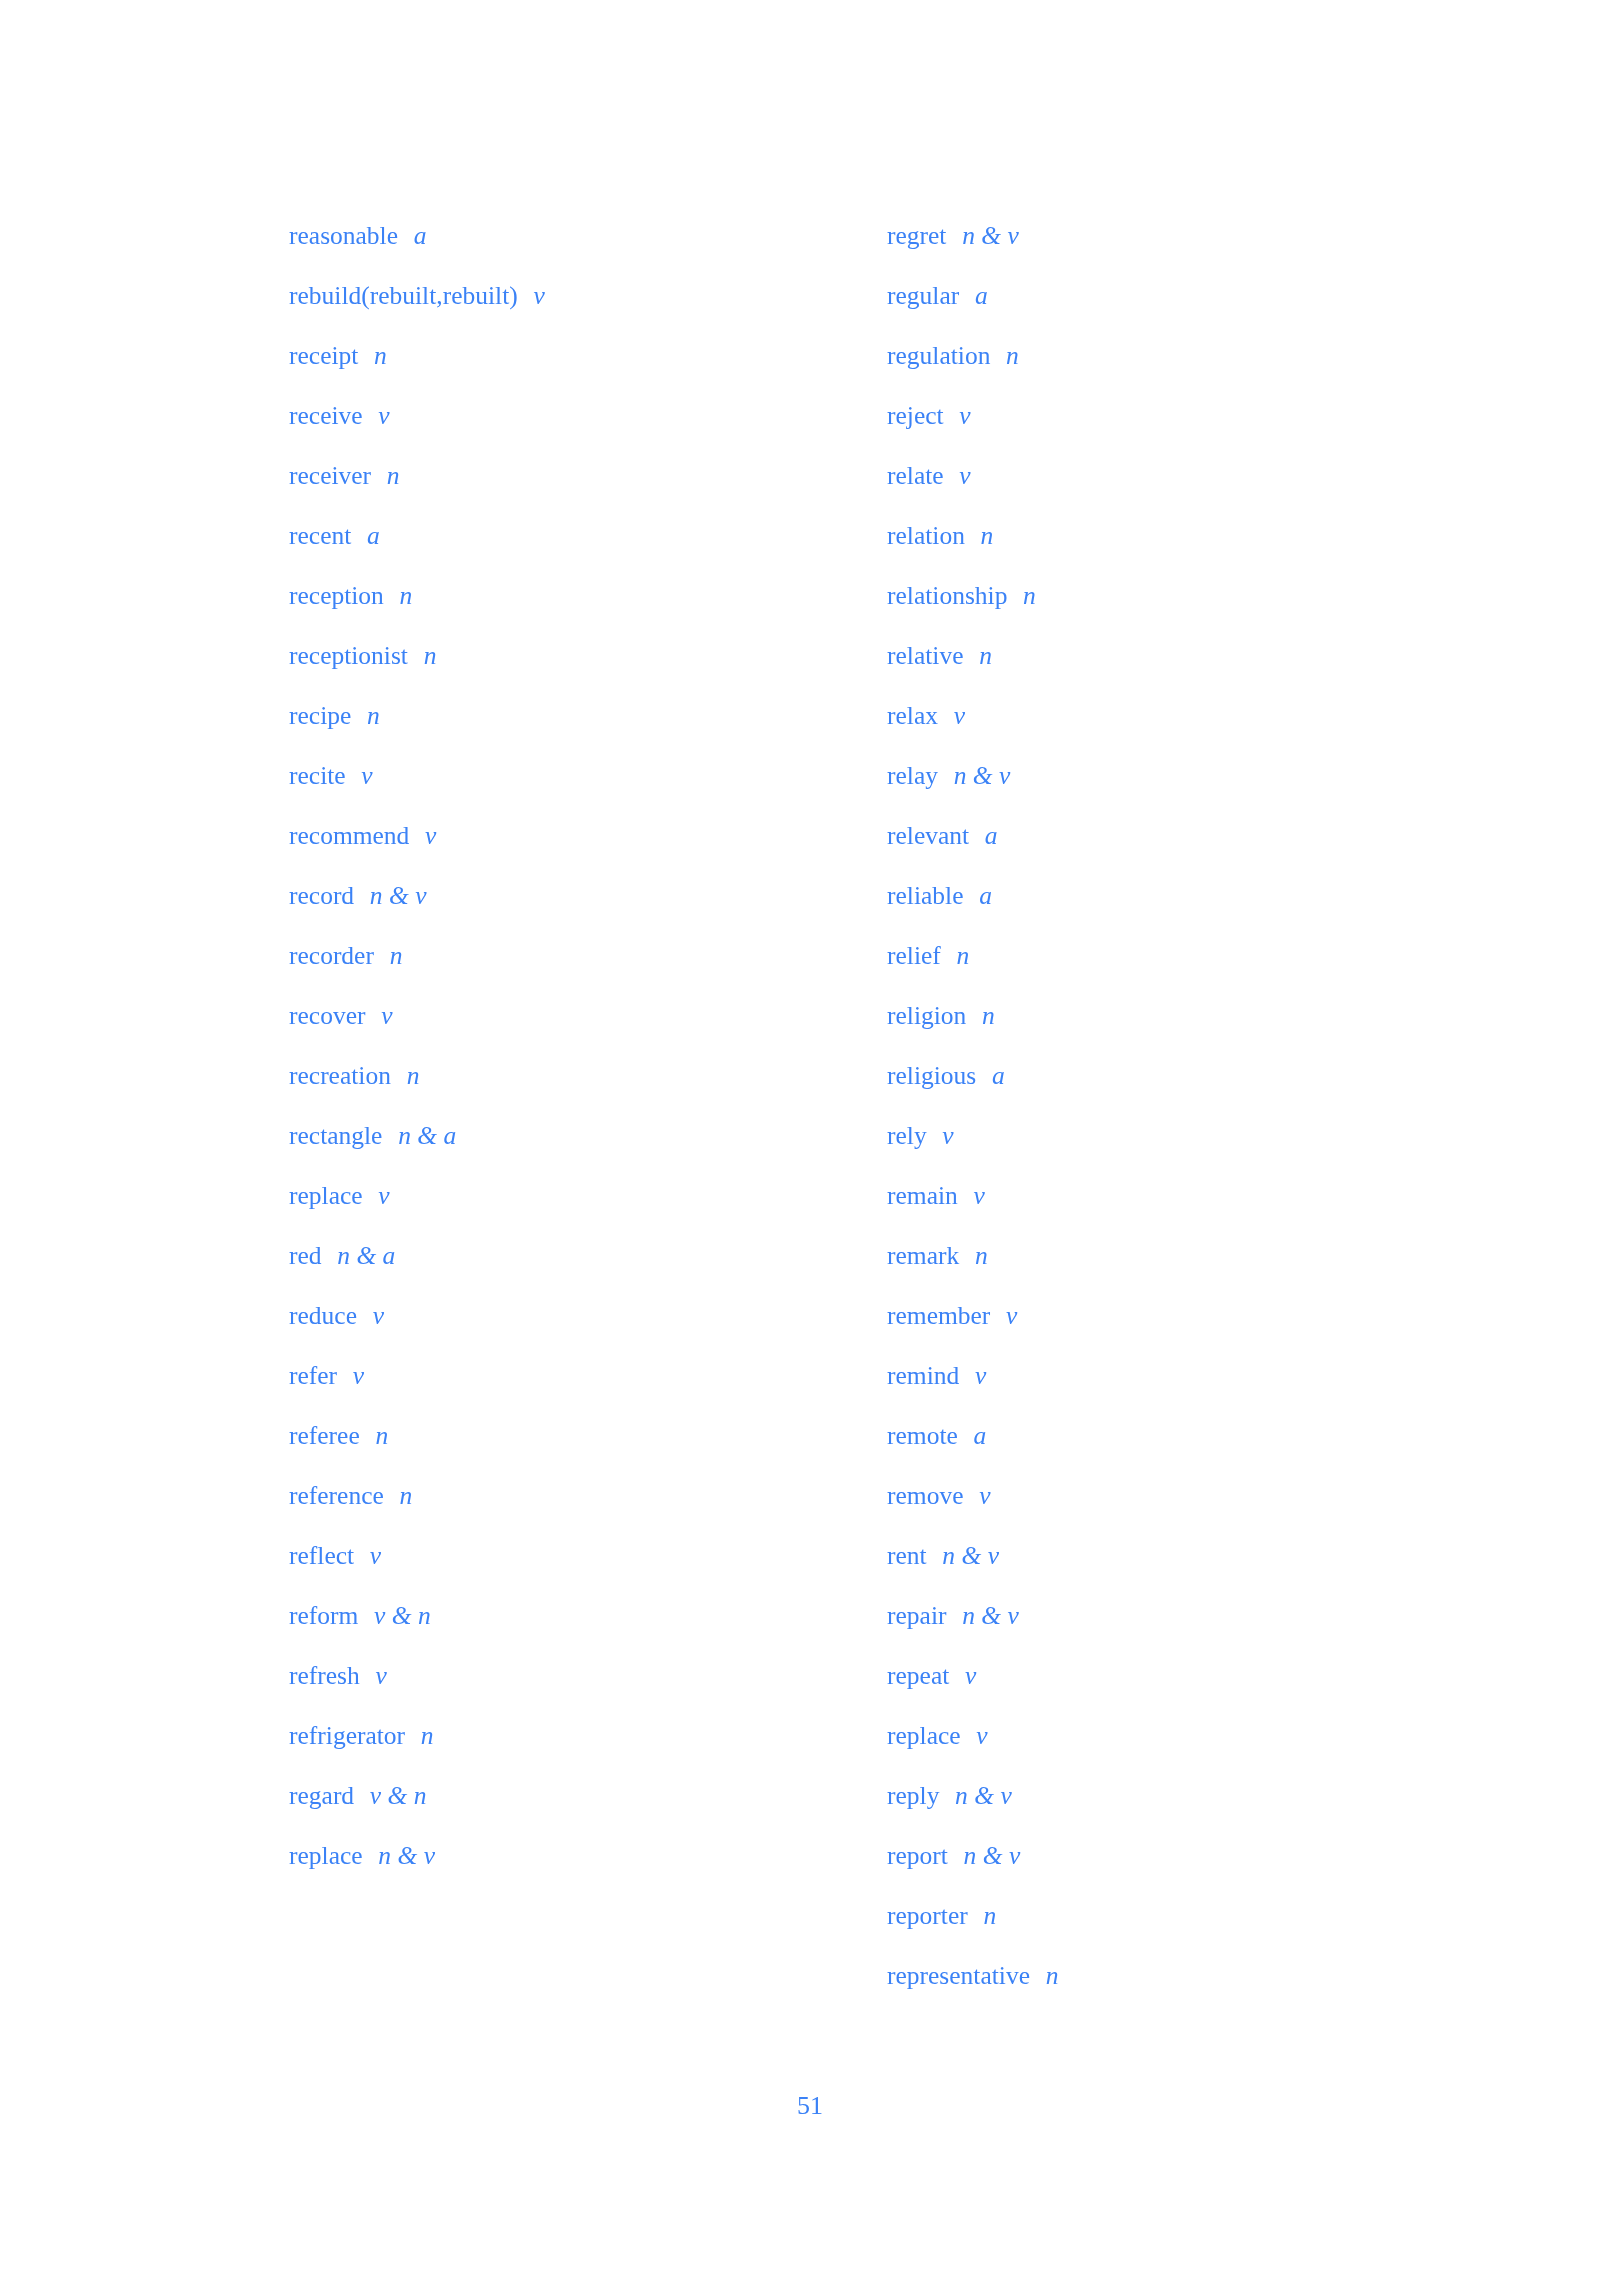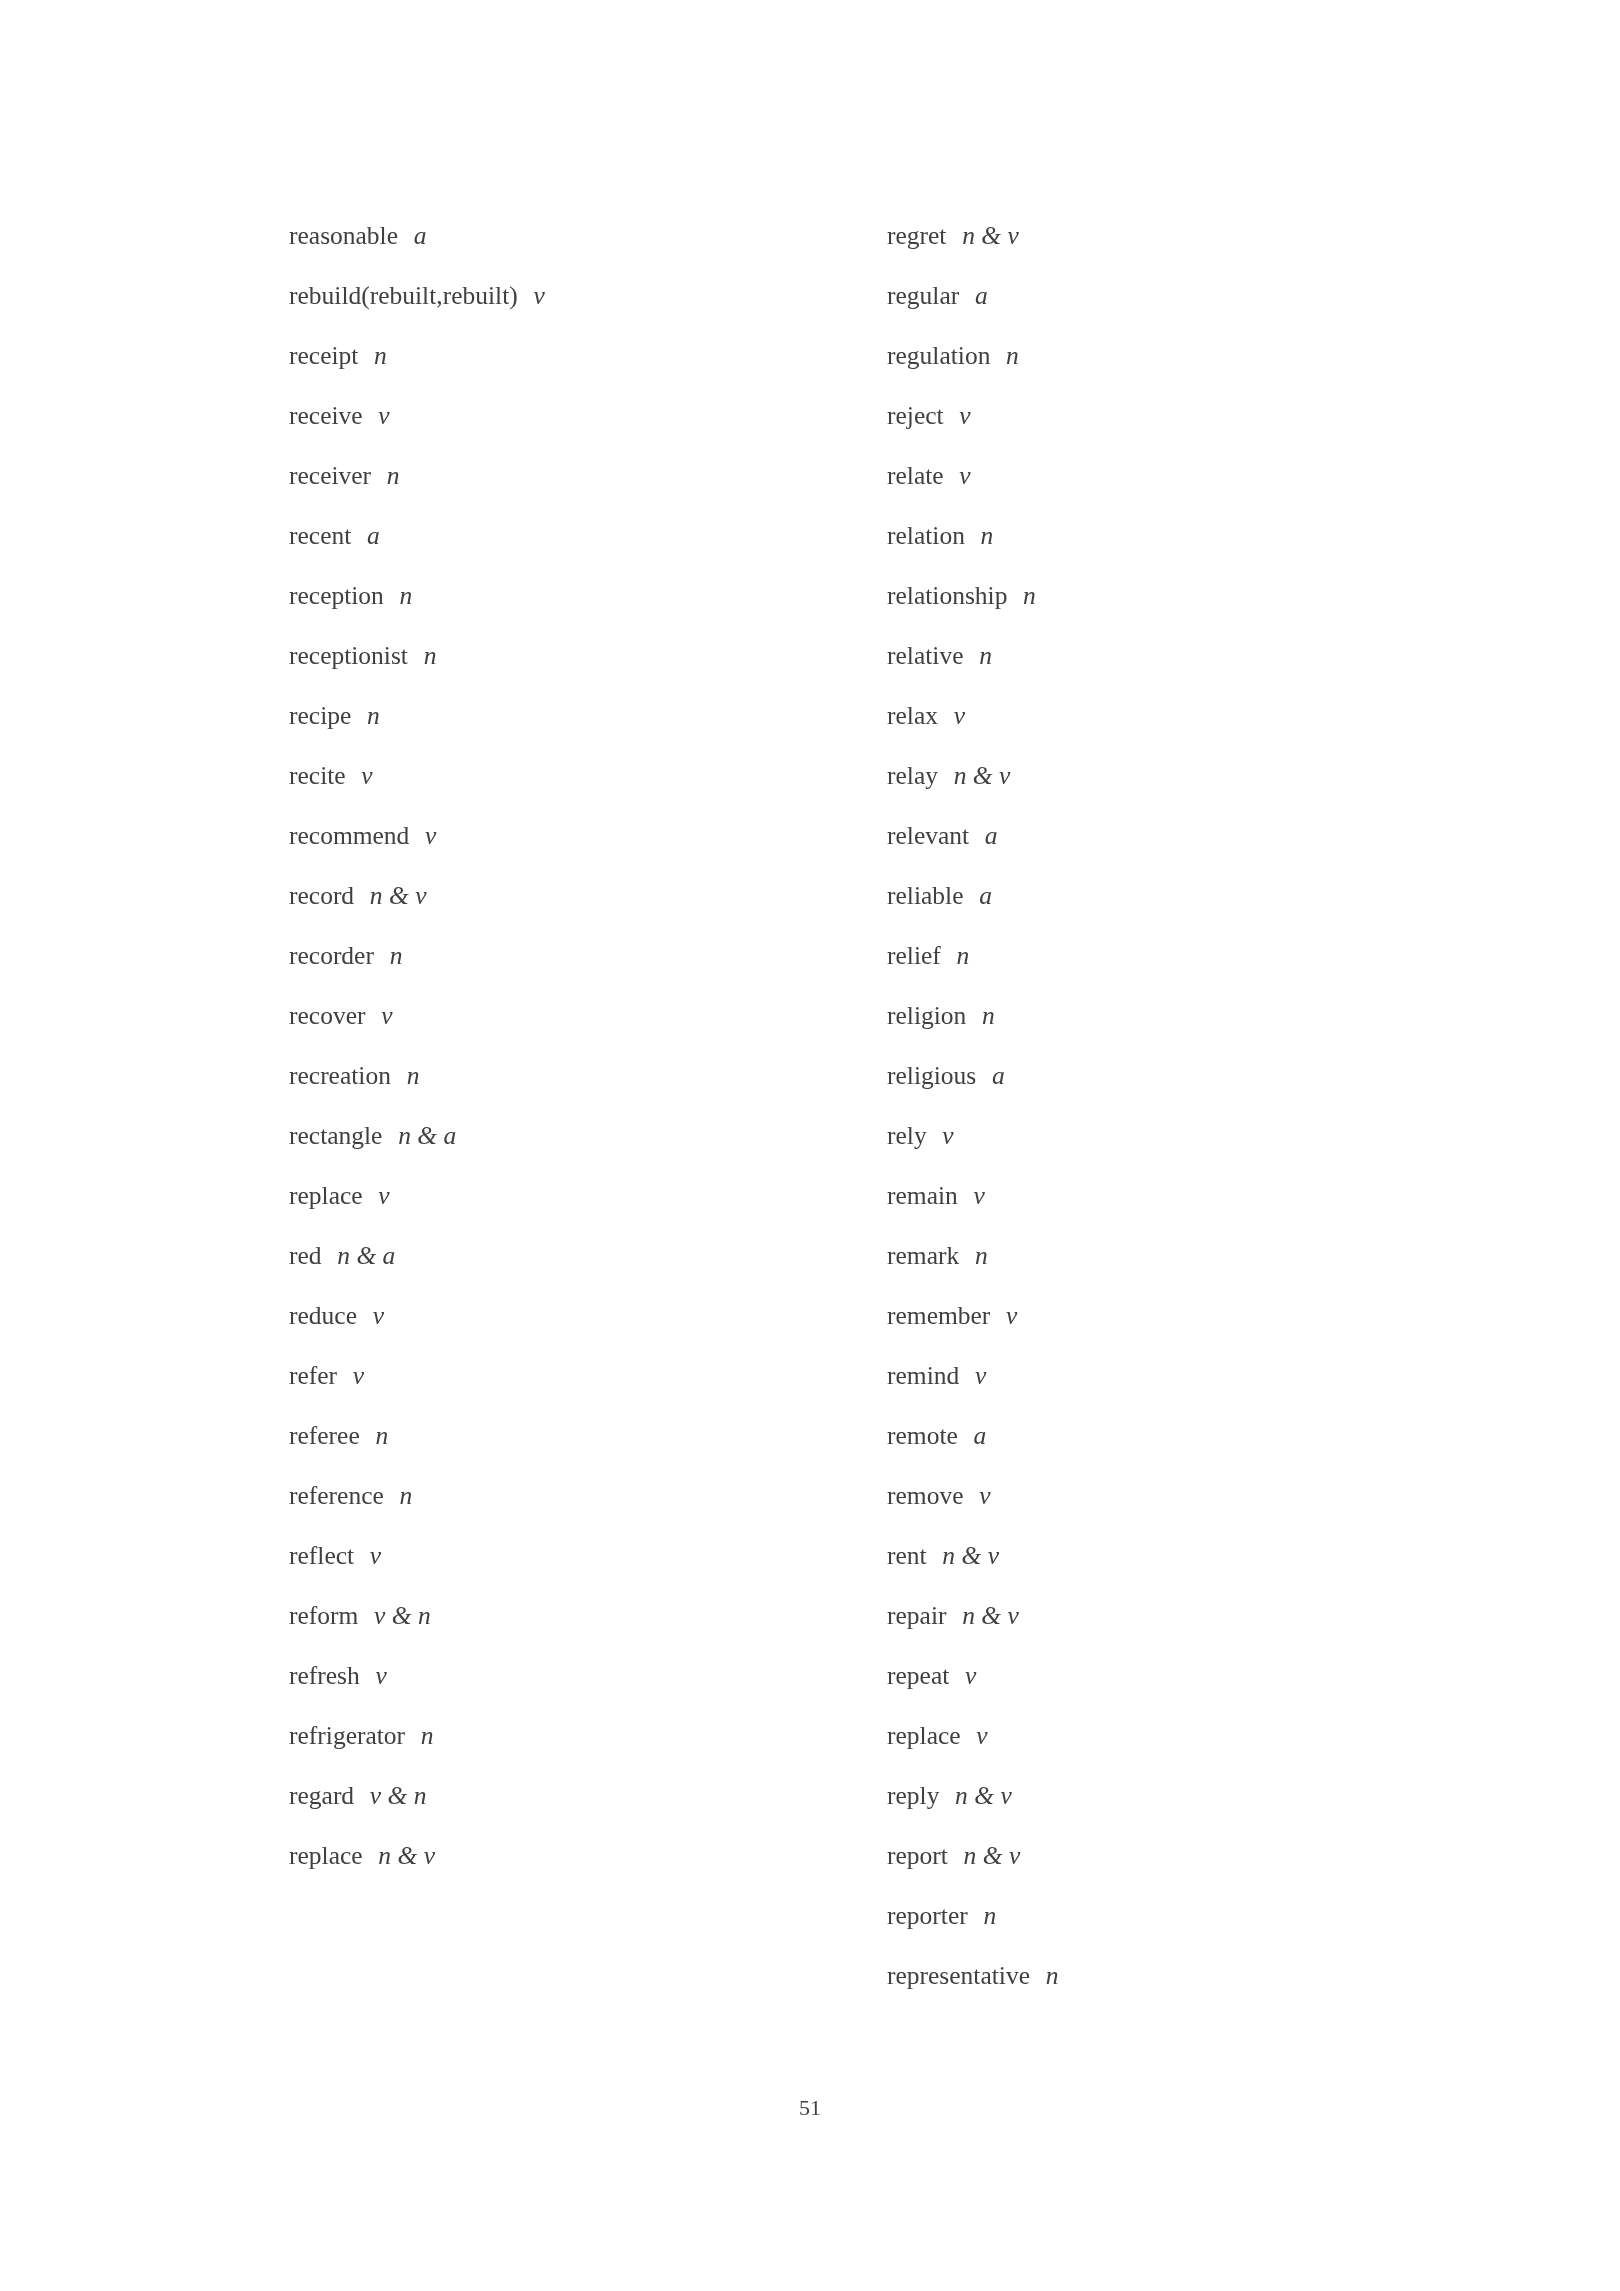--- a/index.html
+++ b/index.html
@@ -7,21 +7,21 @@
     padding: 0;
     background: #ffffff;
   }
   .page {
     position: relative;
     width: 1620px;
     height: 2248px;
     background: #ffffff;
     margin: 0 auto;
     font-family: "Liberation Serif", serif;
-    color: #404040;
+    color: #3b82f6;
     box-sizing: border-box;
   }
   .columns {
     position: absolute;
     top: 206px;
     left: 289px;
     width: 1078px;
     display: flex;
     flex-direction: row;
     gap: 0px;
@@ -45,21 +45,21 @@
   .pos {
     font-style: italic;
     margin-left: 15.7px;
   }
   .page-number {
     position: absolute;
     bottom: 127px;
     left: 0;
     width: 100%;
     text-align: center;
-    font-size: 22px;
+    font-size: 26px;
     font-family: "Liberation Serif", serif;
   }
   .inline-italic {
     font-style: italic;
   }
 </style>
 </head>
 <body>
 
 <div class="page">

